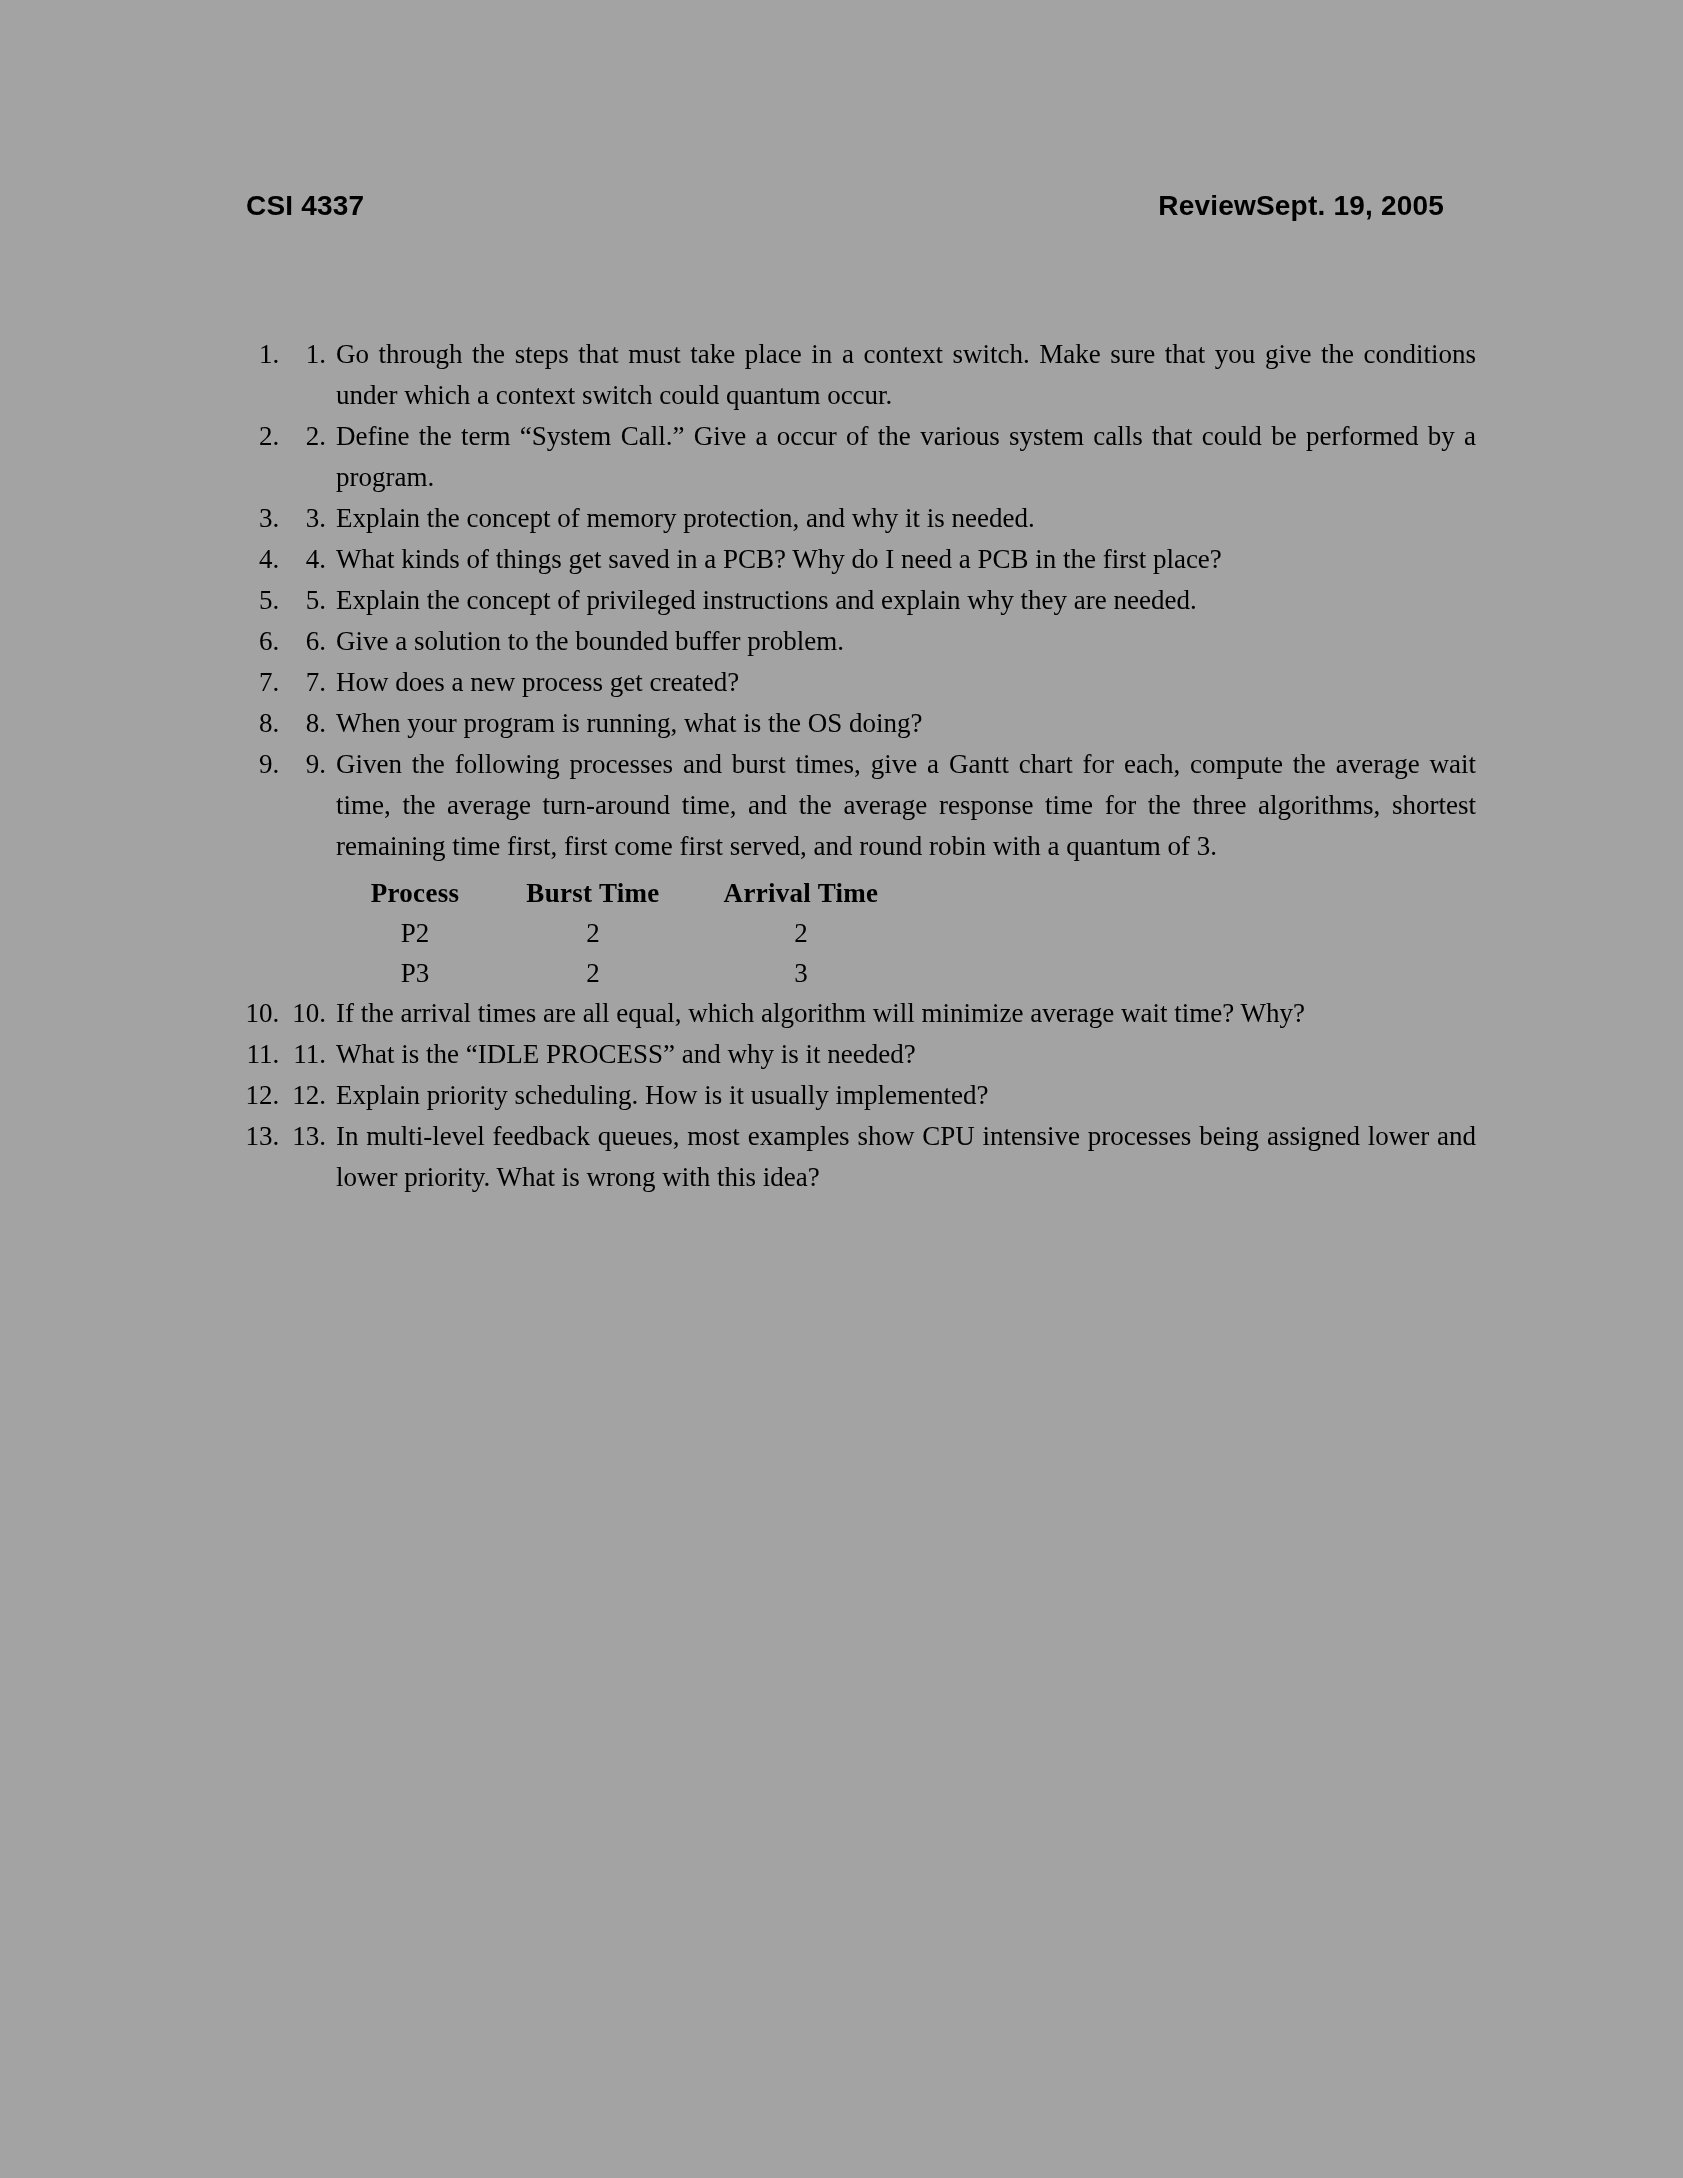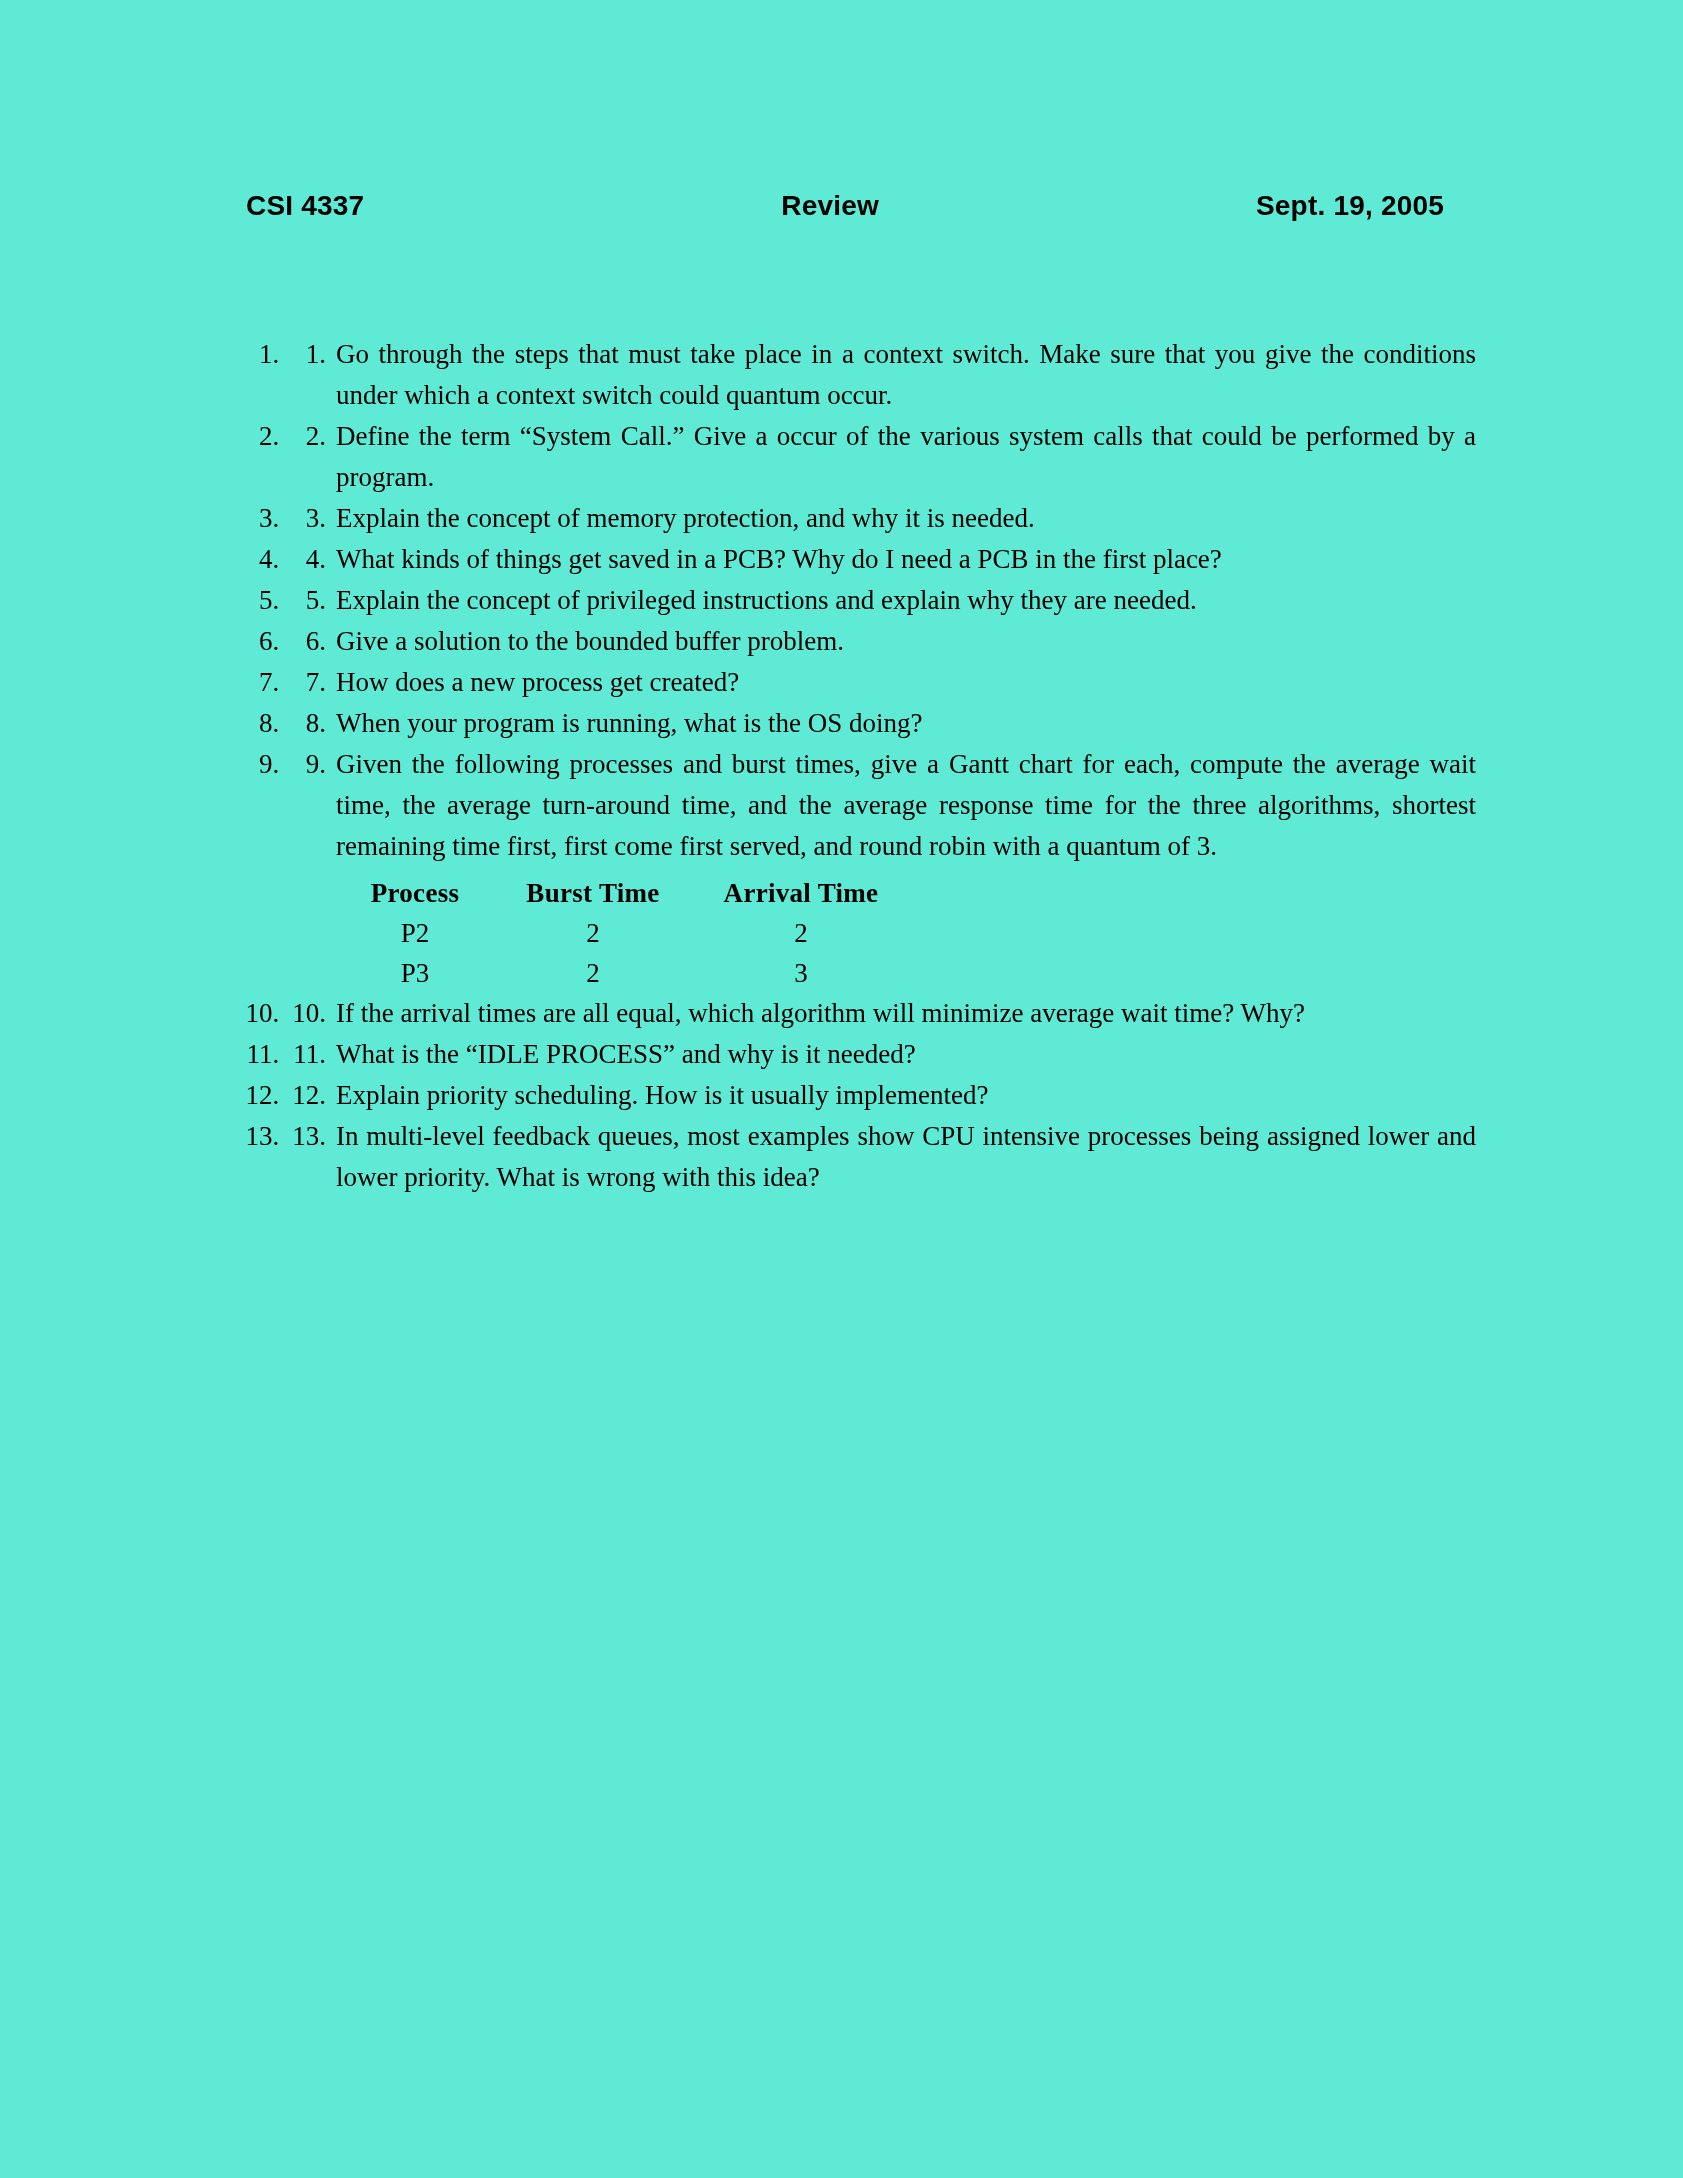--- a/index.html
+++ b/index.html
@@ -14,39 +14,39 @@
     overflow: hidden;
     font-family: "Liberation Serif", "DejaVu Serif", serif;
     color: #000000;
     -webkit-font-smoothing: antialiased;
   }
 
   .page {
     position: relative;
     width: 1683px;
     height: 2178px;
-    background: #5eead4;
+    background: #a3a3a3;
   }
 
   
   .doc-header {
     position: absolute;
     left: 246px;
     top: 190px;
     width: 1198px;
     height: 40px;
     display: flex;
     align-items: baseline;
     font-family: "Liberation Sans", "DejaVu Sans", sans-serif;
     font-weight: bold;
     font-size: 28px;
     letter-spacing: 0.2px;
   }
   .hdr-course { flex: 0 0 auto; }
-  .hdr-title  { flex: 1 1 auto; text-align: center; margin-left: 40px; }
+  .hdr-title  { flex: 1 1 auto; text-align: right; margin-left: 40px; }
   .hdr-date   { flex: 0 0 auto; text-align: right; }
 
   
   .qlist {
     position: absolute;
     left: 246px;
     top: 307px;
     width: 1190px;
     font-size: 27px;
     line-height: 41px;

